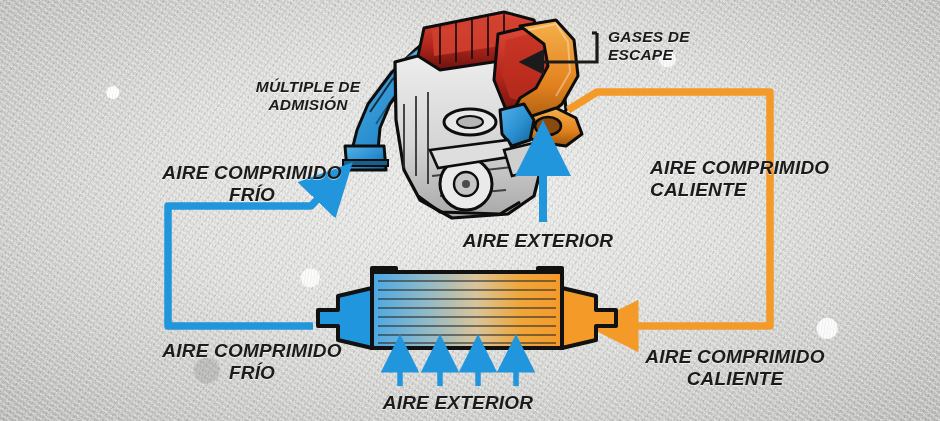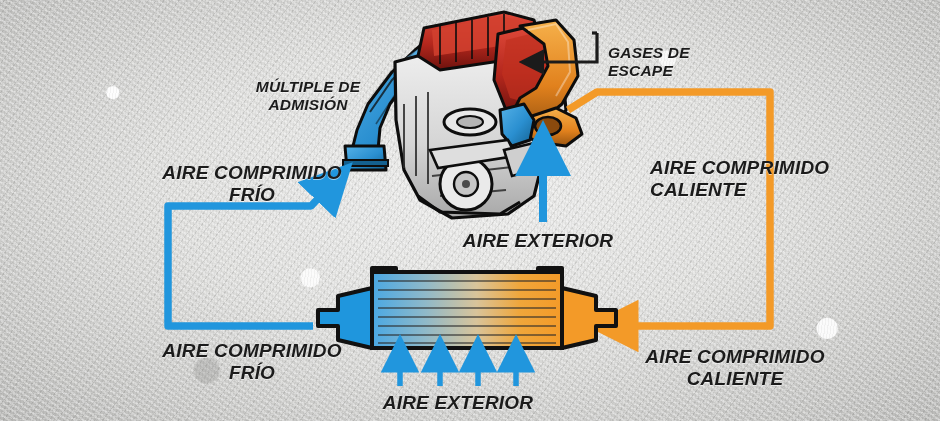--- a/index.html
+++ b/index.html
@@ -202,21 +202,21 @@
       <path d="M400,386 L400,356" fill="none" stroke="#2196dd" stroke-width="5.5" marker-end="url(#arrBlue)"></path>
       <path d="M440,386 L440,356" fill="none" stroke="#2196dd" stroke-width="5.5" marker-end="url(#arrBlue)"></path>
       <path d="M478,386 L478,356" fill="none" stroke="#2196dd" stroke-width="5.5" marker-end="url(#arrBlue)"></path>
       <path d="M516,386 L516,356" fill="none" stroke="#2196dd" stroke-width="5.5" marker-end="url(#arrBlue)"></path>
     </g>
   </svg>
 
   <div class="lbl sz15 c" style="left:218px; top:78px; width:180px;text-align:center;">MÚLTIPLE DE
 ADMISIÓN</div>
 
-  <div class="lbl sz15 l" style="left:608px; top:44px; width:200px;">GASES DE
+  <div class="lbl sz15 l" style="left:608px; top:28px; width:200px;">GASES DE
 ESCAPE</div>
 
   <div class="lbl sz14 c" style="left:152px; top:162px; width:200px;">AIRE COMPRIMIDO
 FRÍO</div>
 
   <div class="lbl sz14 l" style="left:650px; top:157px; width:220px;">AIRE COMPRIMIDO
 CALIENTE</div>
 
   <div class="lbl sz14 c" style="left:448px; top:230px; width:180px;">AIRE EXTERIOR</div>
 

